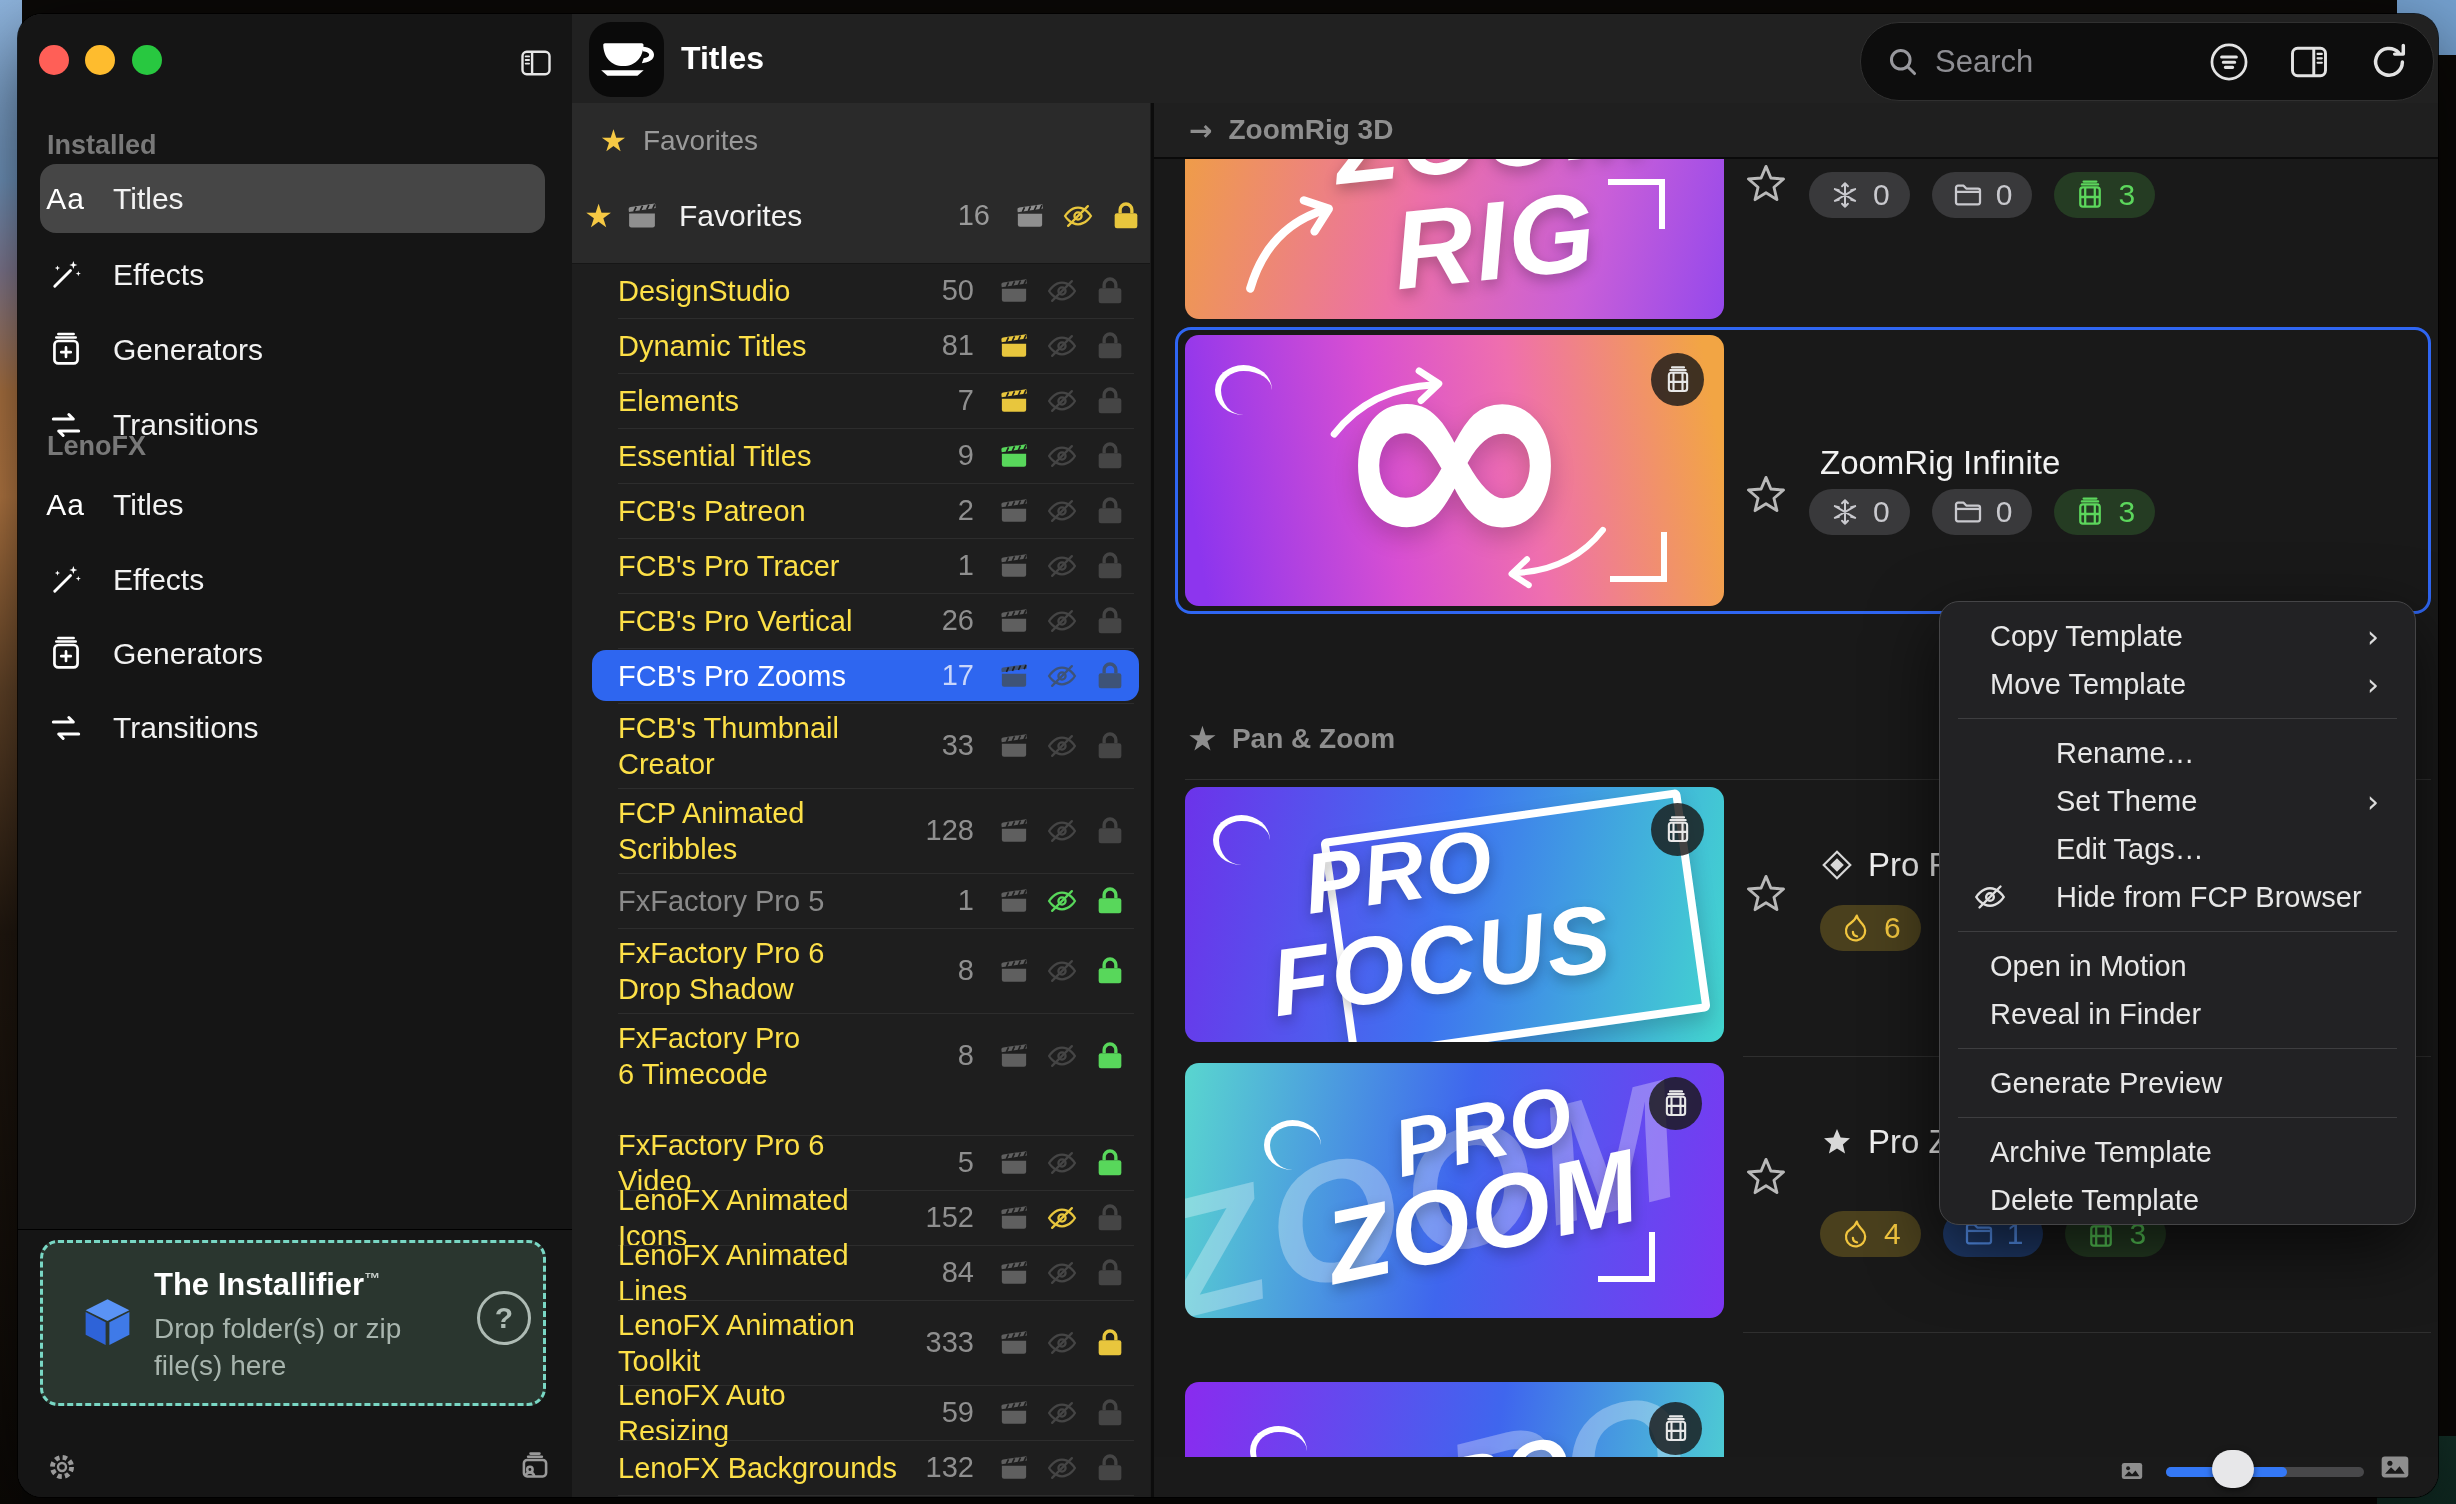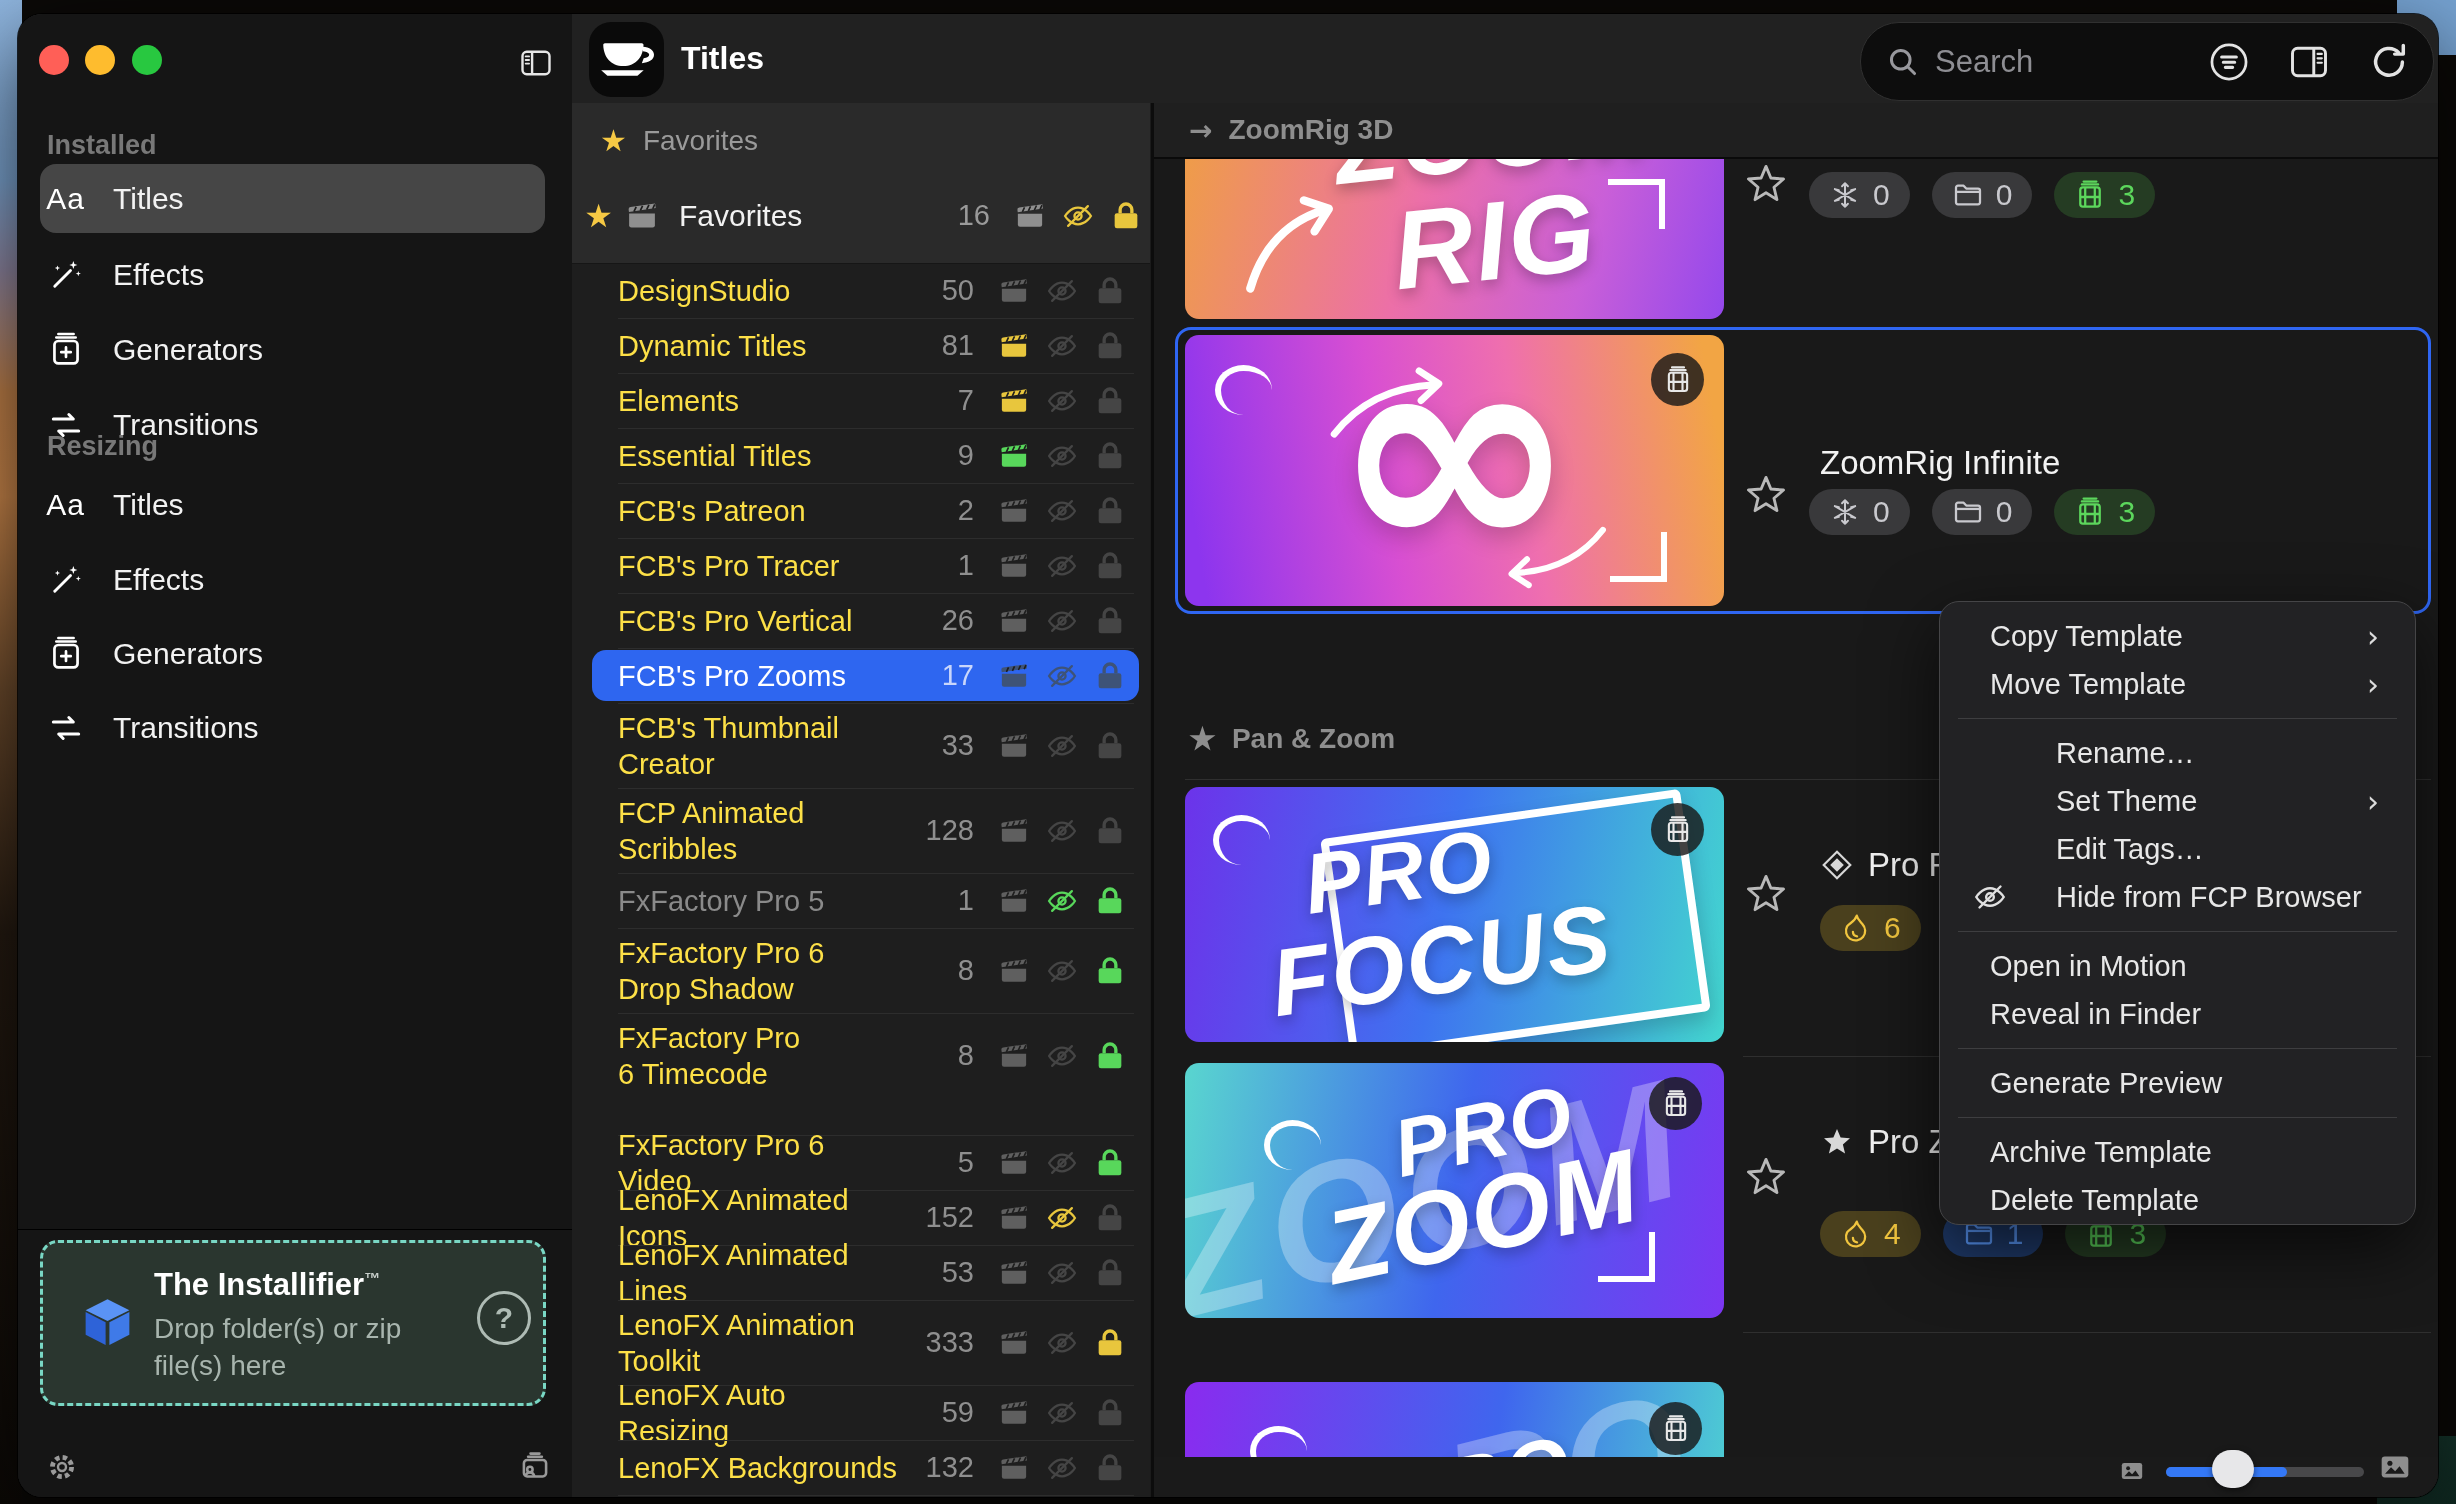--- a/index.html
+++ b/index.html
@@ -183,21 +183,21 @@
           <div class="nav-item" style="top: 376px;">
             <span class="nav-ic">
               <svg viewBox="0 0 24 24" fill="none" stroke="currentColor" stroke-width="1.7" width="100%" height="100%" style="width: 38px; height: 38px;">
                 <g stroke-width="1.9" stroke-linecap="round" stroke-linejoin="round">
                   <path d="M4 8.2h12.6M13.8 5.4l2.8 2.8M20 15.8H7.4M10.2 18.6l-2.8-2.8"></path>
                 </g>
               </svg>
             </span>
             <span>Transitions</span>
           </div>
-          <div class="sec-label" style="top: 417px;">Resizing</div>
+          <div class="sec-label" style="top: 417px;">LenoFX</div>
           <div class="nav-item" style="top: 456px;">
             <span class="nav-ic">
               <span class="aa">Aa</span>
             </span>
             <span>Titles</span>
           </div>
           <div class="nav-item" style="top: 531px;">
             <span class="nav-ic" style="width: 51px;">
               <svg viewBox="0 0 24 24" width="100%" height="100%" stroke="currentColor" fill="currentColor" style="width: 36px; height: 36px;">
                 <path d="M4.5 19.5 15 9" fill="none" stroke-width="1.9" stroke-linecap="round"></path>
@@ -793,21 +793,21 @@
       <span class="ric i3" style="color: rgb(69, 69, 69);">
               <svg viewBox="0 0 24 24" width="100%" height="100%">
                 <path fill="currentColor" d="M5.2 10h13.6a1.7 1.7 0 0 1 1.7 1.7v7.8a1.7 1.7 0 0 1-1.7 1.7H5.2a1.7 1.7 0 0 1-1.7-1.7v-7.8A1.7 1.7 0 0 1 5.2 10Z"></path>
                 <path fill="none" stroke="currentColor" stroke-width="2.5" d="M7.6 10V7.4a4.4 4.4 0 0 1 8.8 0V10"></path>
               </svg>
             </span>
           </div>
           <div class="lrow" style="height: 55px;">
             <span class="sepline"></span>
             <span class="nm">LenoFX Animated Lines</span>
-      <span class="cnt">53</span>
+      <span class="cnt">84</span>
       <span class="ric i1" style="color: rgb(95, 95, 95);">
               <svg viewBox="0 0 24 24" width="100%" height="100%">
                 <g fill="currentColor">
                   <path d="M21.1 3.1 3.9 5.7a1.6 1.6 0 0 0-1.34 1.83l.25 1.66 18.9-2.83-.25-1.66A1.6 1.6 0 0 0 21.1 3.1Z"></path>
                   <path d="M2.9 10.3h18.2v8.2a1.6 1.6 0 0 1-1.6 1.6H4.5a1.6 1.6 0 0 1-1.6-1.6Z"></path>
                 </g>
                 <g stroke="#1e1e1e" stroke-width="1.2">
                   <path d="m6.3 8.9 1.6-3.4M10.8 8.2l1.6-3.4M15.3 7.5l1.6-3.4M19.6 6.9l1.4-3.1"></path>
                 </g>
               </svg>

